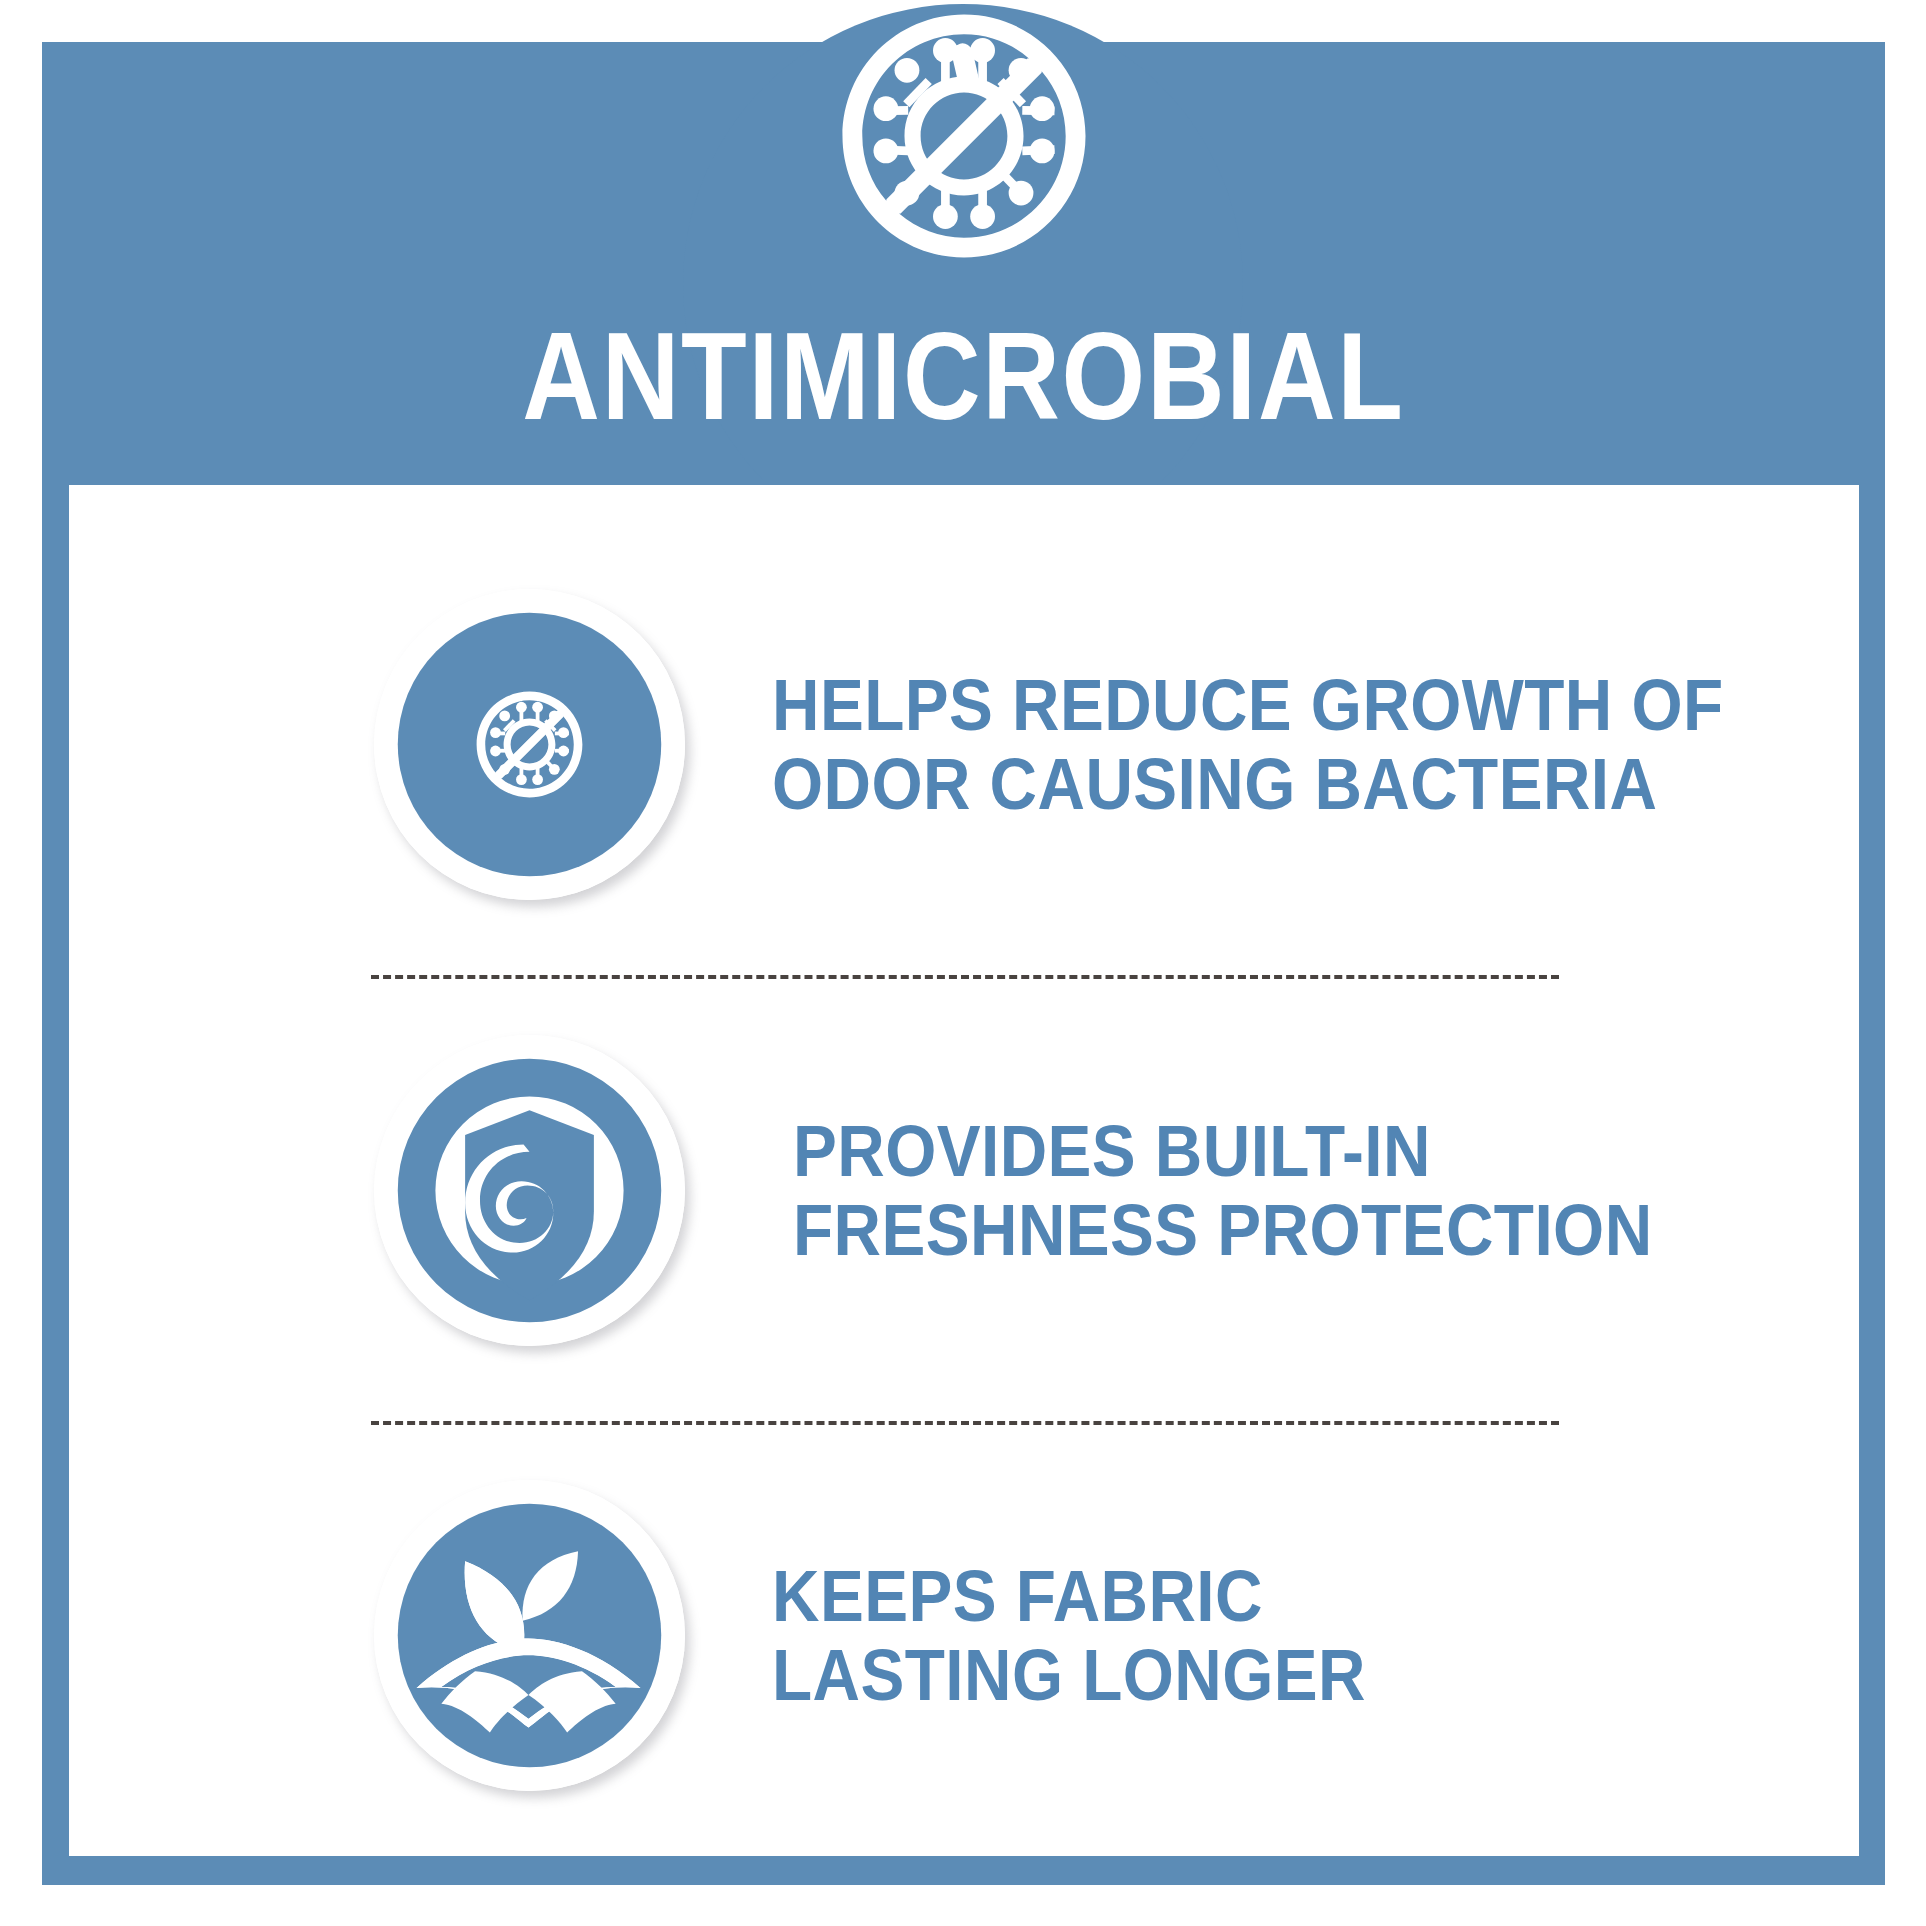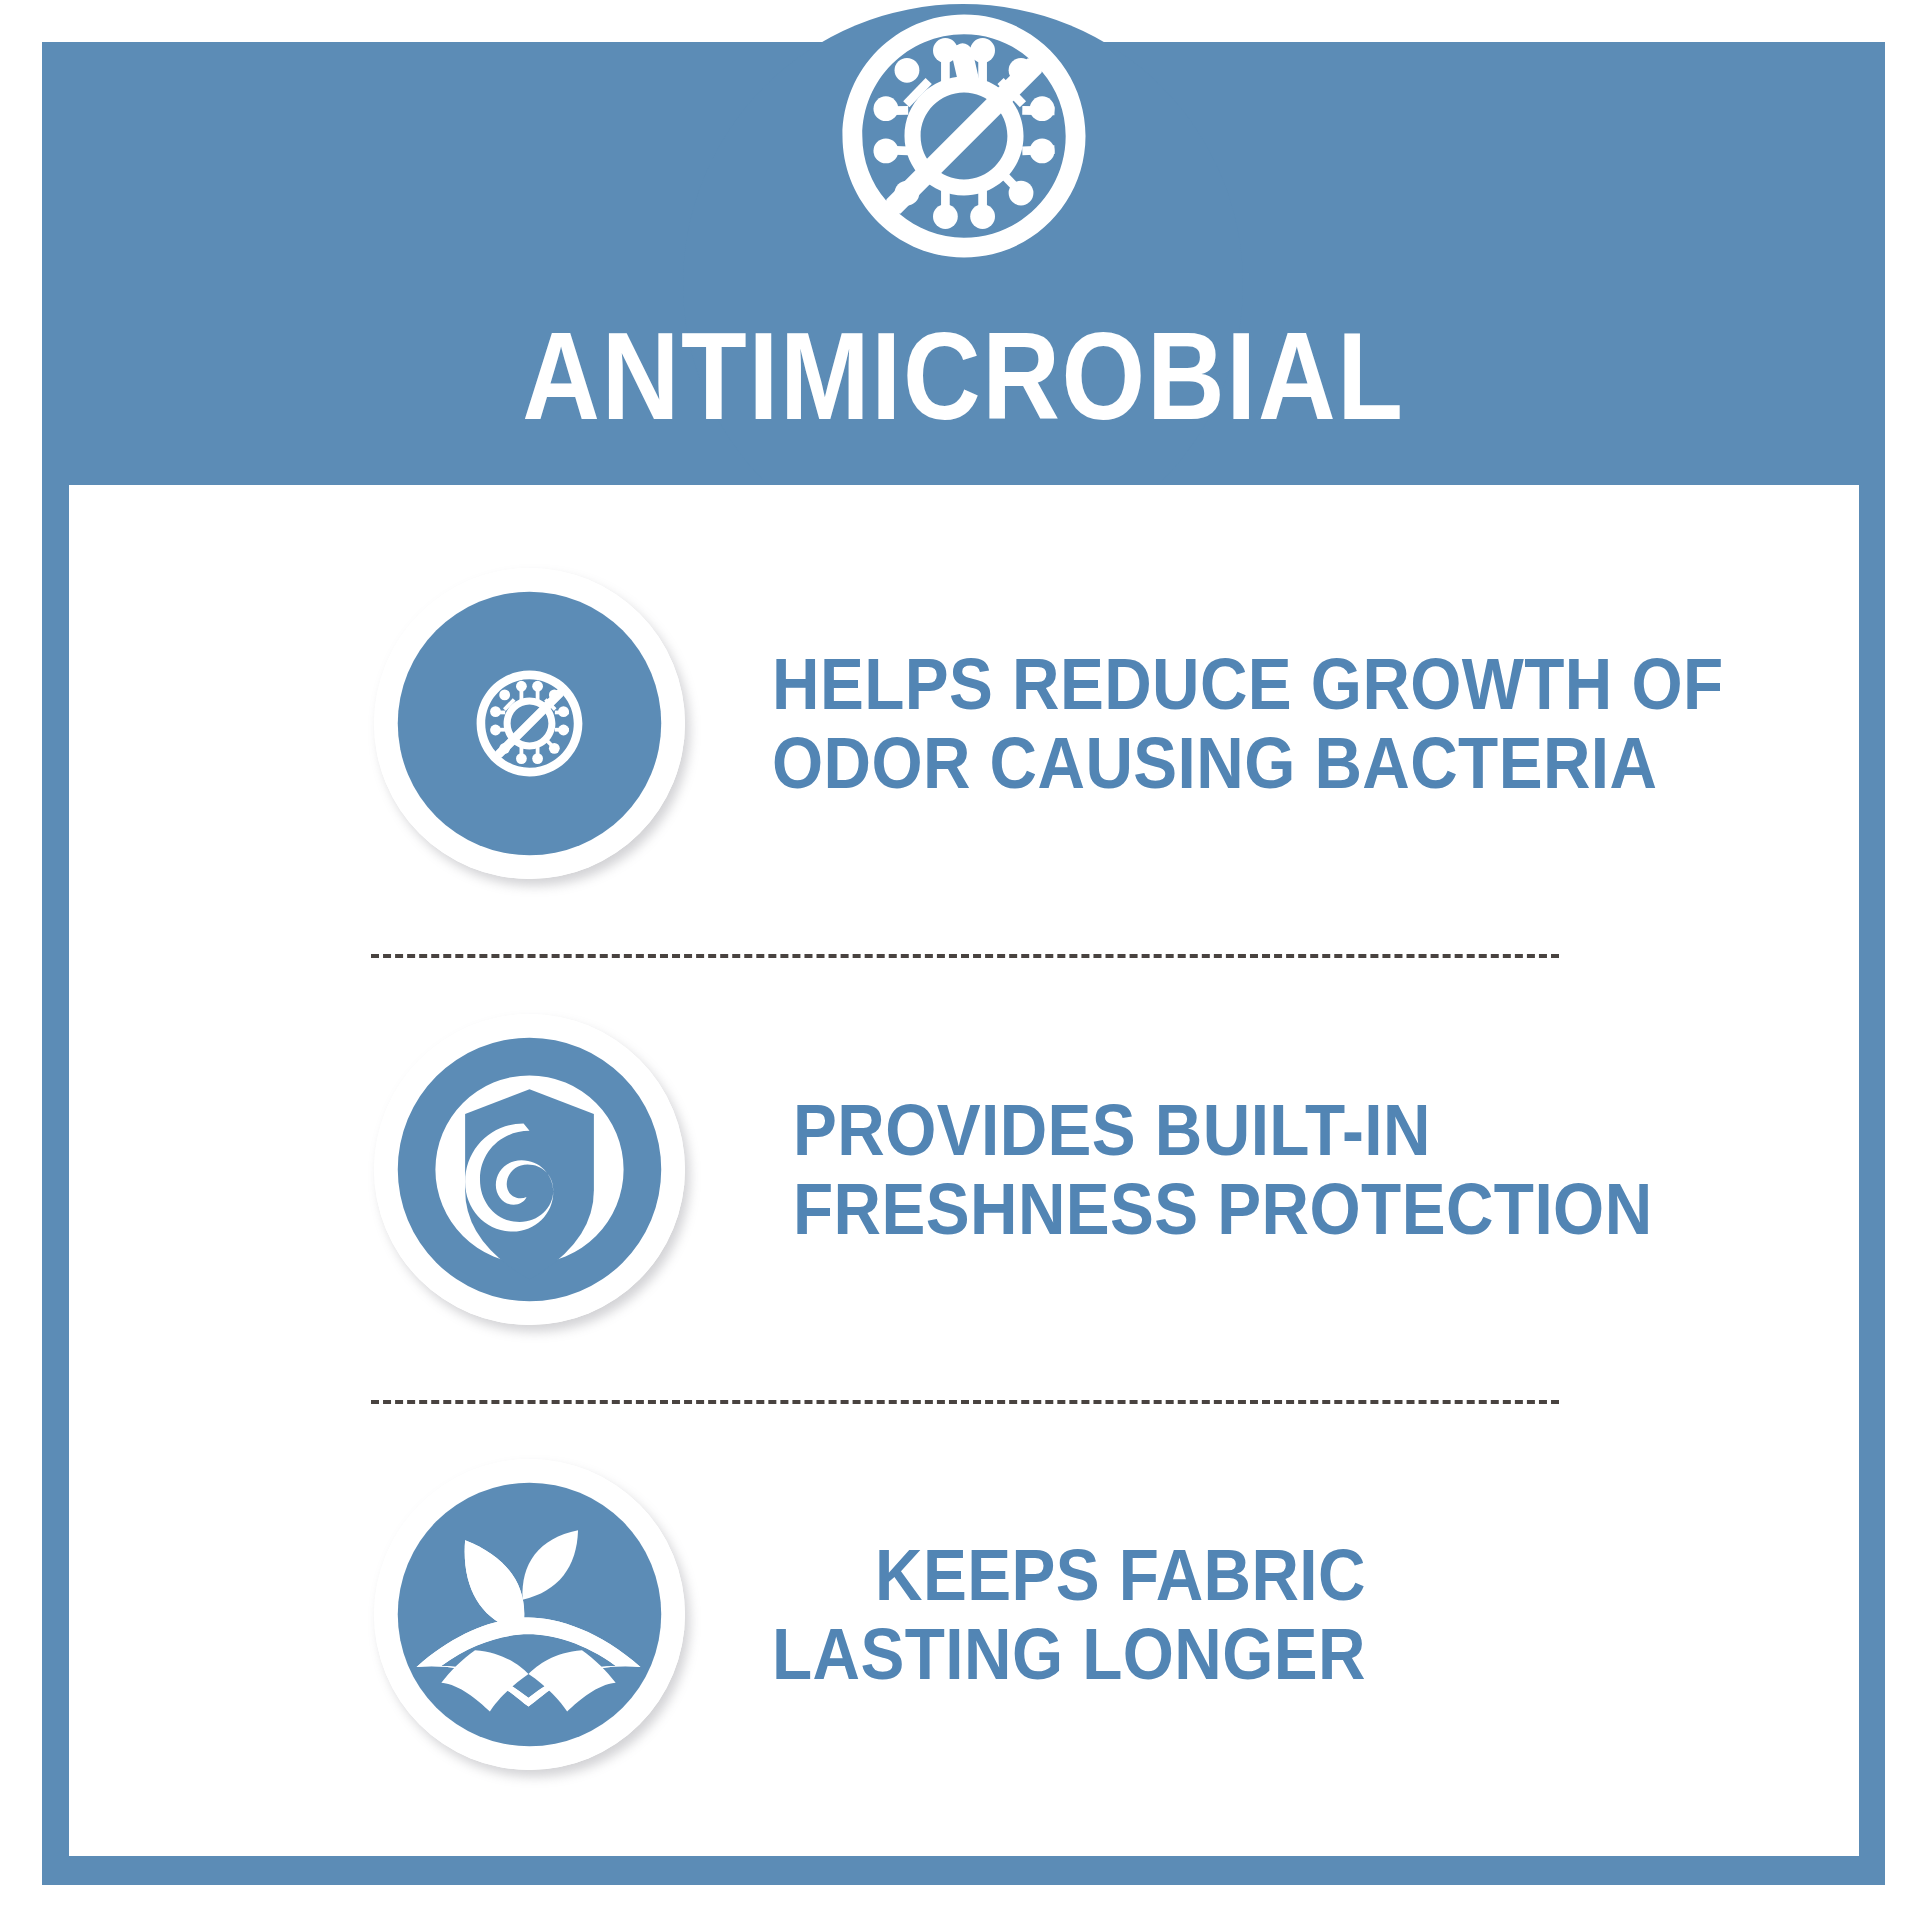--- a/index.html
+++ b/index.html
@@ -77,36 +77,36 @@
     letter-spacing: 2px;
     transform: scaleX(0.86);
     transform-origin: center top;
     white-space: nowrap;
   }
 
   
   .features {
     position: absolute;
     left: 69px;
-    top: 478px;
+    top: 499px;
     width: 1790px;
     height: 1225px;
   }
 
   .feature-row {
     position: absolute;
     left: 0;
     width: 1790px;
     height: 376px;
     display: flex;
     align-items: center;
   }
   .row-1 { top: 57px; }
   .row-2 { top: 503px; gap: 21px; }
-  .row-3 { top: 948px; text-align: right; }
+  .row-3 { top: 948px; }
 
   .icon-wrap {
     position: relative;
     margin-left: 305px;
     width: 311px;
     height: 311px;
     flex: 0 0 311px;
   }
 
   .icon-disc {

